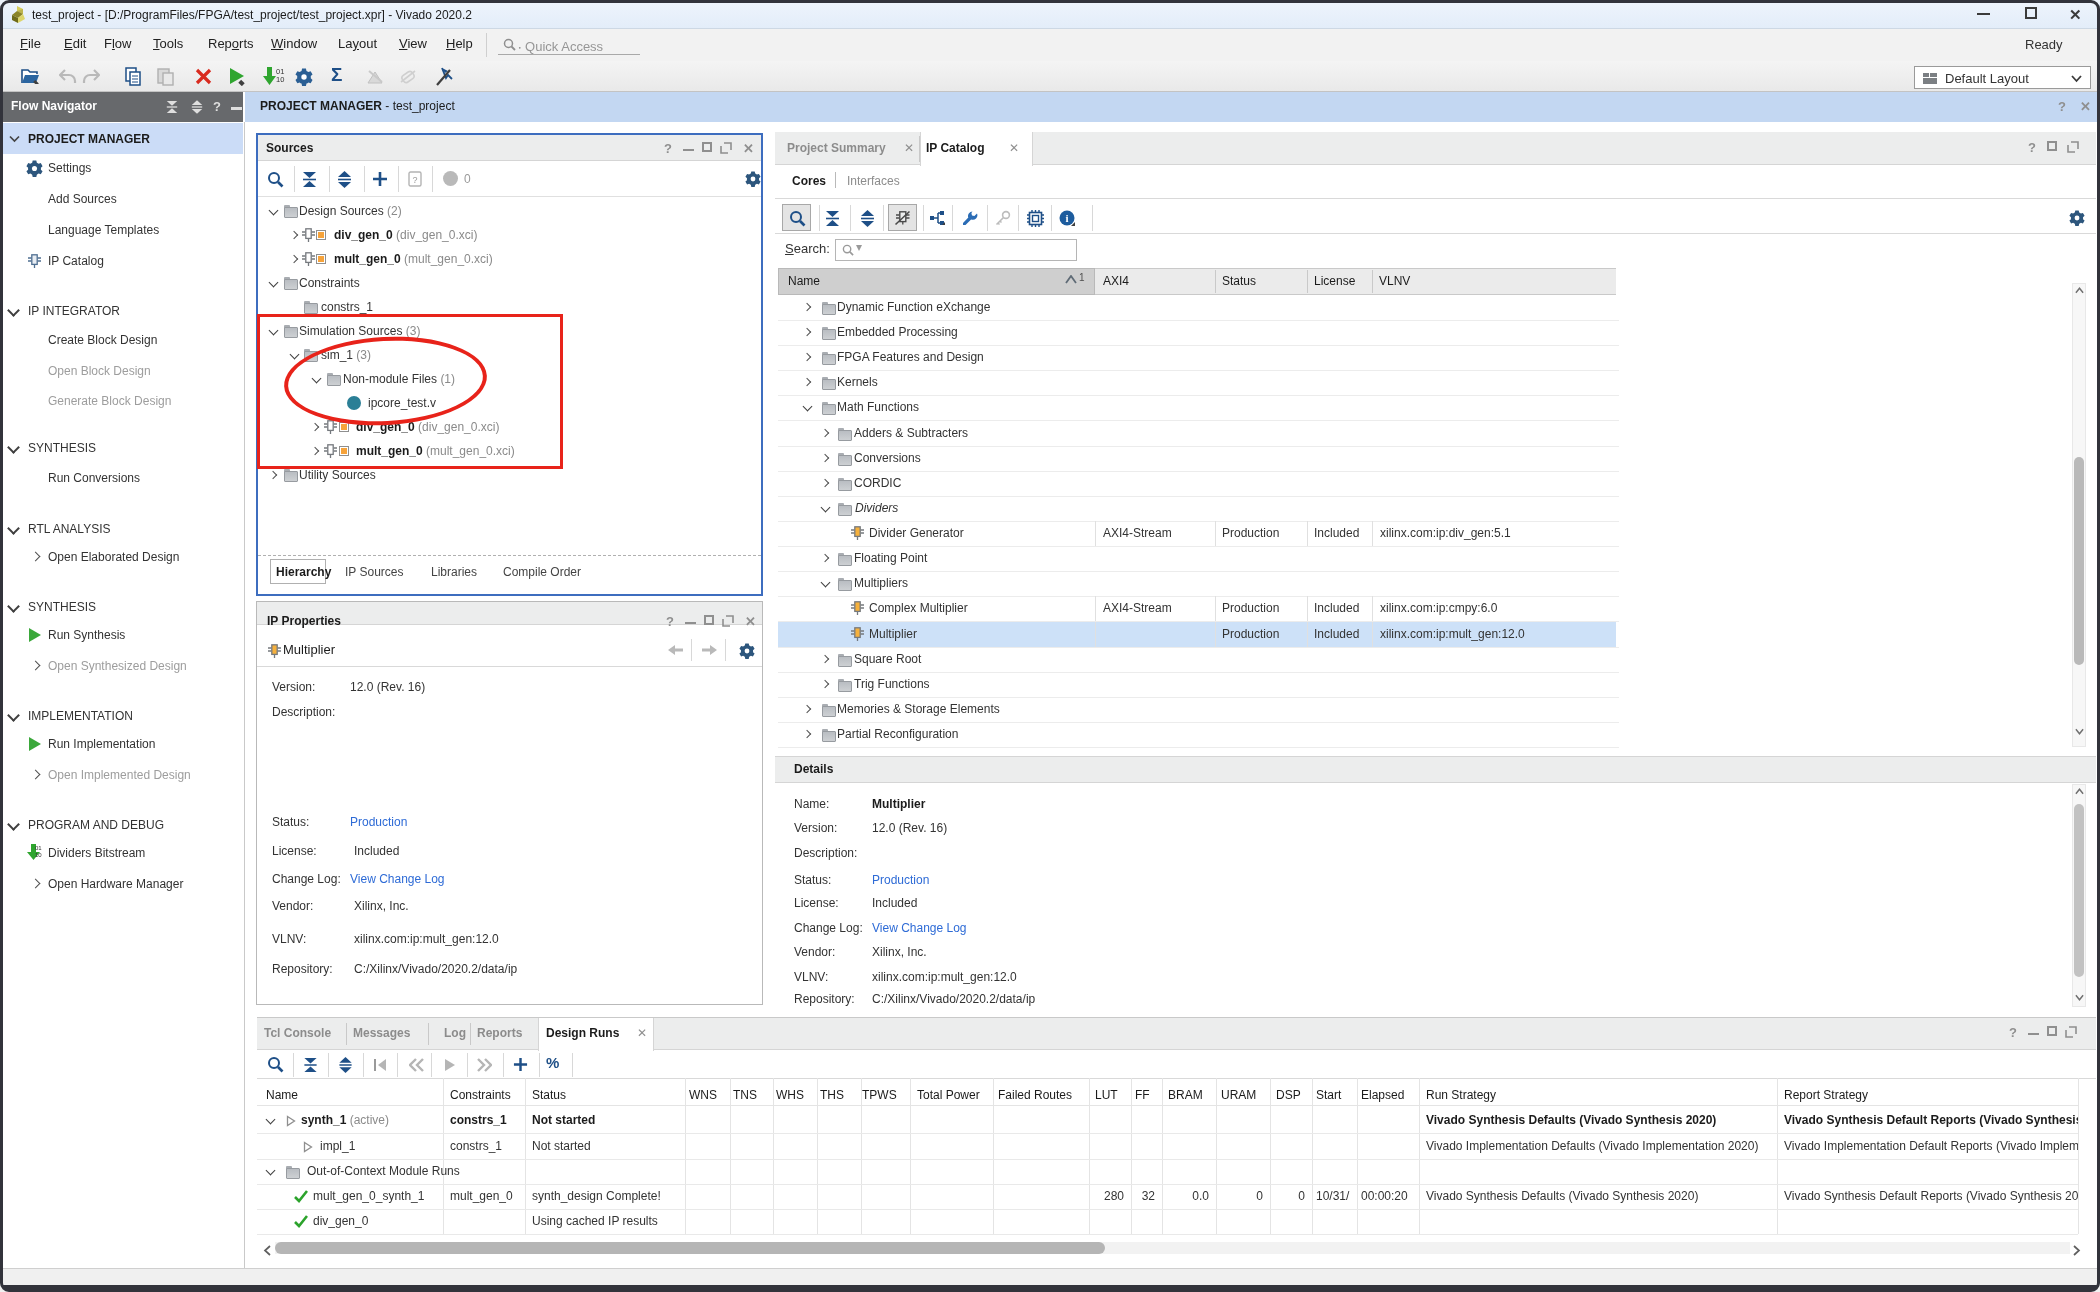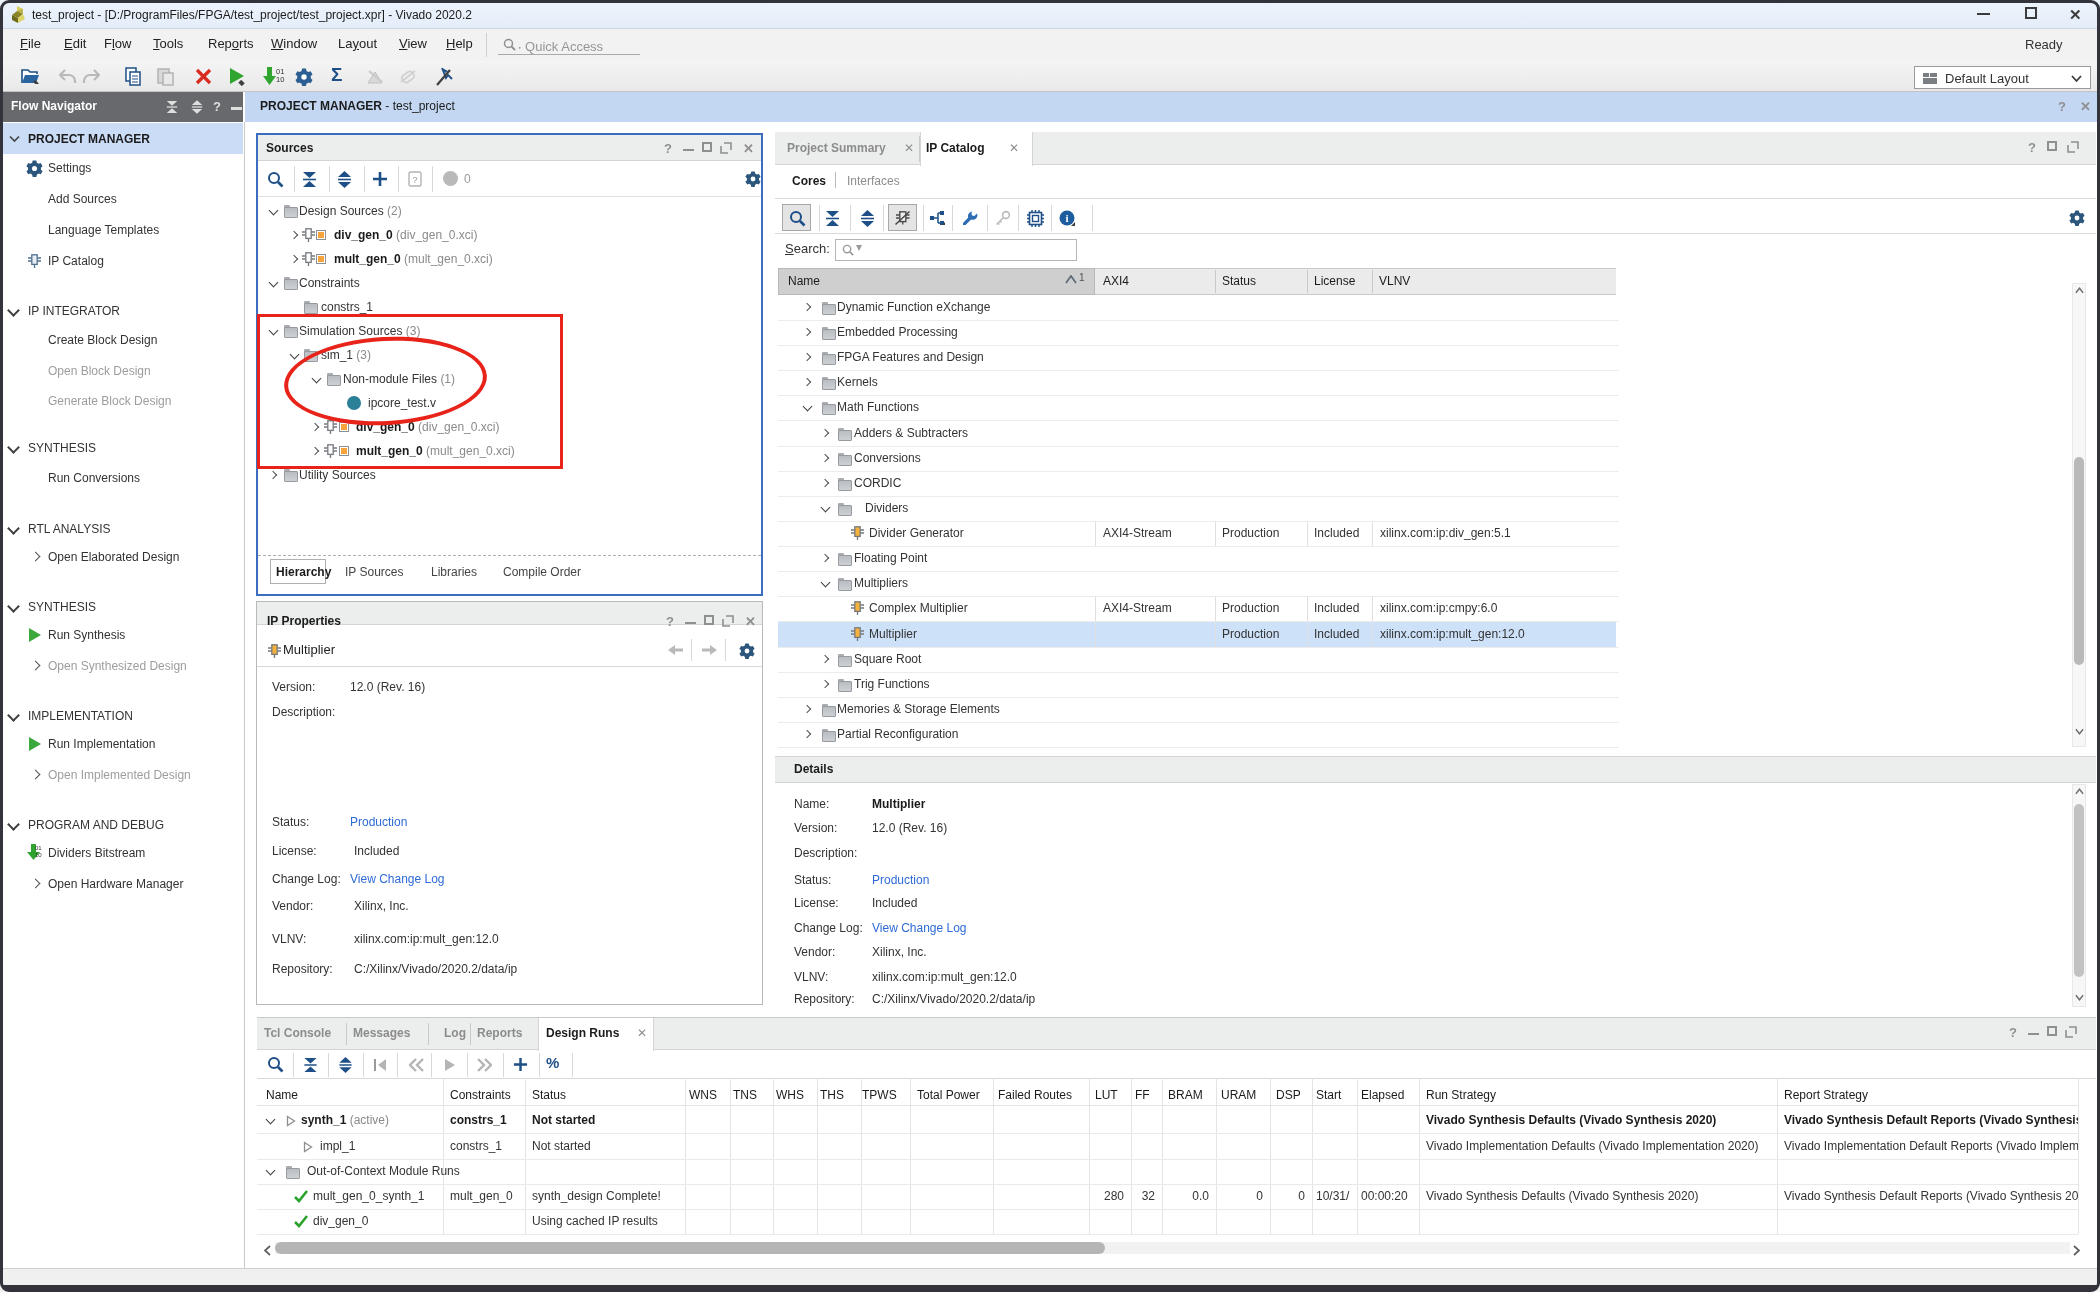--- a/index.html
+++ b/index.html
@@ -494,21 +494,21 @@
     <div class="chevr" style="left:47px;top:160px;"></div>
       <div class="fold" style="left:63px;top:158px;"></div>
       <div class="tr" style="left:79px;top:151px;line-height:25px;">Conversions</div>
     <div class="a" style="left:3px;top:201px;width:841px;height:1px;background:#ececec;"></div>
     <div class="chevr" style="left:47px;top:185px;"></div>
       <div class="fold" style="left:63px;top:183px;"></div>
       <div class="tr" style="left:79px;top:176px;line-height:25px;">CORDIC</div>
     <div class="a" style="left:3px;top:226px;width:841px;height:1px;background:#ececec;"></div>
     <div class="chev" style="left:47px;top:209px;"></div>
       <div class="fold" style="left:63px;top:208px;"></div>
-      <div class="tr" style="left:90px;top:201px;line-height:25px;">Dividers</div>
+      <div class="tr" style="left:80px;top:201px;line-height:25px;font-style:italic;">Dividers</div>
     <div class="a" style="left:3px;top:251px;width:841px;height:1px;background:#ececec;"></div>
     <svg class="a" style="left:76px;top:231px;" width="13" height="14" viewBox="0 0 13 14">
         <path d="M0 4 h3.5 M0 7 h3.5 M9.5 4 h3.5 M9.5 7 h3.5 M6.5 10.5 v3.5" stroke="#75797e" stroke-width="1.3" fill="none"></path>
         <rect x="3.8" y="0.8" width="5.4" height="9.6" fill="#f6b13c" stroke="#75797e" stroke-width="1.3"></rect>
       </svg>
     <div class="tr" style="left:94px;top:226px;line-height:25px;">Divider Generator</div>
     <div class="tr" style="left:328px;top:226px;line-height:25px;">AXI4-Stream</div>
     <div class="tr" style="left:447px;top:226px;line-height:25px;">Production</div>
     <div class="tr" style="left:539px;top:226px;line-height:25px;">Included</div>
     <div class="tr" style="left:605px;top:226px;line-height:25px;">xilinx.com:ip:div_gen:5.1</div>

